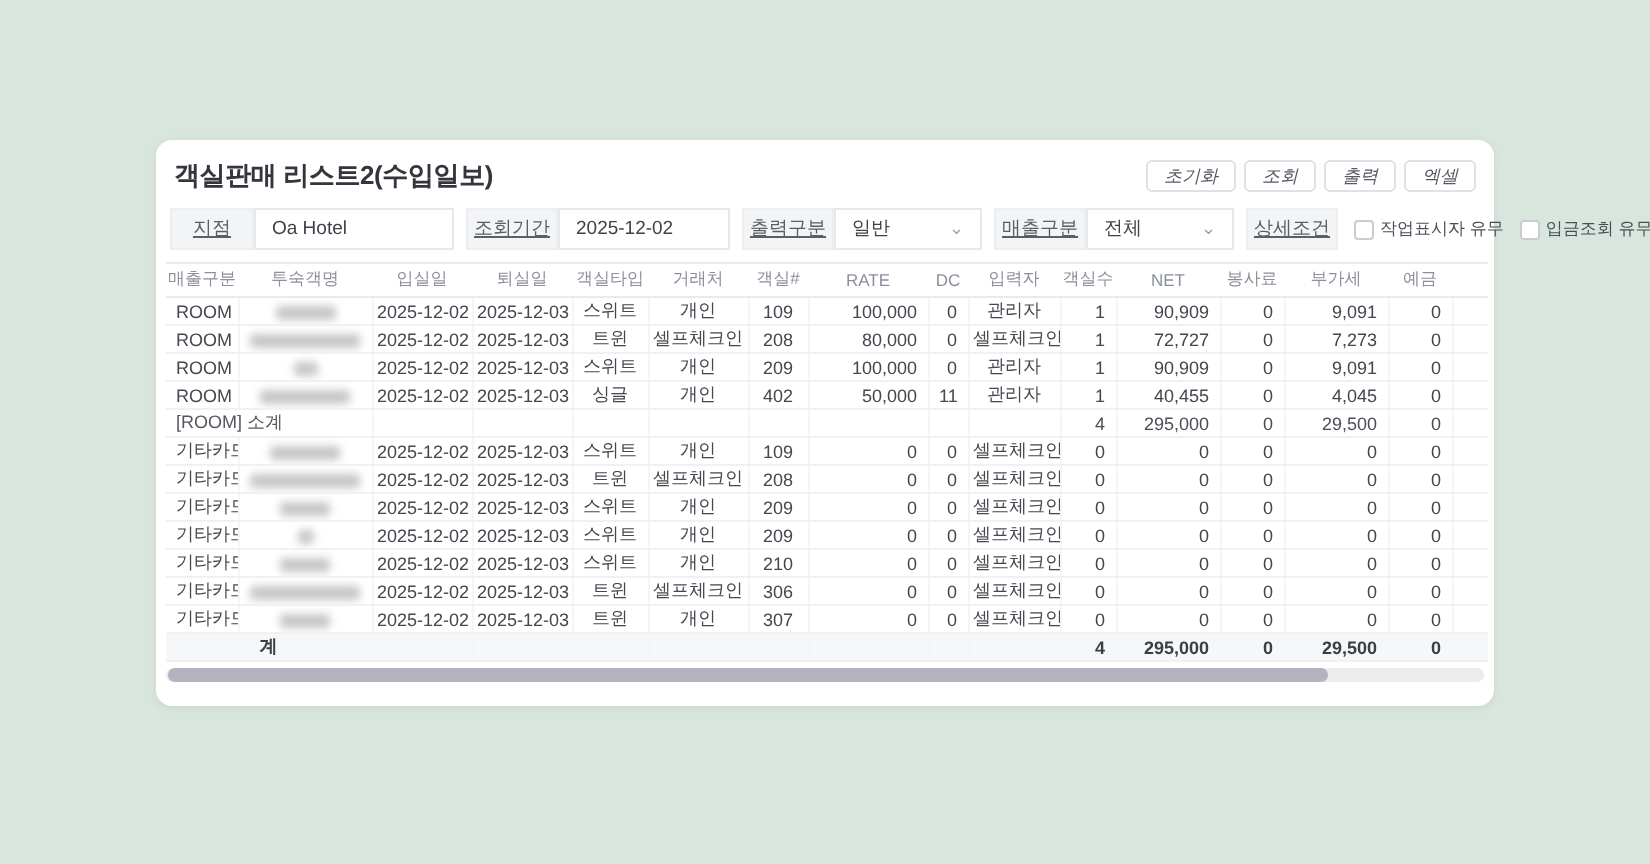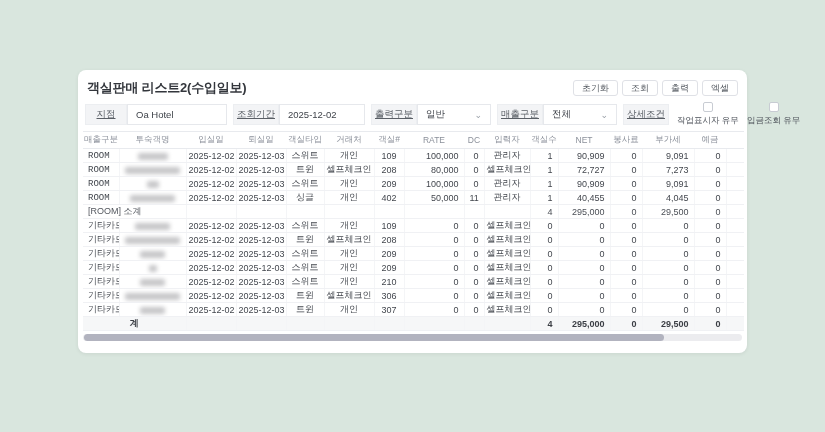--- a/index.html
+++ b/index.html
@@ -21,56 +21,57 @@
   }
   
   .title-row { display: flex; align-items: center; justify-content: space-between; padding: 0 5px 0 5px; height: 18px; }
   .page-title { font-size: 13px; font-weight: bold; color: #33363c; letter-spacing: -0.2px; }
   .btn-group { display: flex; gap: 4px; }
   .btn {
     font-size: 9px; color: #555a61; background: #fff;
     border: 1px solid #dfe1e6; border-radius: 3px;
     padding: 2px 8px; line-height: 1.2; cursor: pointer;
     font-family: inherit;
+    font-style: italic;
   }
   
   .filter-bar { display: flex; align-items: center; margin: 7px 3px 0 3px; height: 21px; gap: 0; }
   .f-label {
     background: #f3f4f6; color: #5a5f66; font-size: 9.5px;
     height: 21px; display: flex; align-items: center; justify-content: center;
     flex: 0 0 auto; border: 1px solid #eceef1; text-decoration: underline;
   }
   .f-input {
     height: 21px; border: 1px solid #e6e8ec; background: #fff;
     font-size: 9.5px; color: #3f434a; padding: 0 8px;
     display: flex; align-items: center; flex: 0 0 auto;
   }
   .f-select { justify-content: space-between; cursor: pointer; }
   .chev { color: #9aa0a8; font-size: 9px; margin-left: 4px; }
   .chk-group { display: flex; align-items: center; gap: 8px; padding-left: 8px; flex: 1 1 auto; }
-  .chk { display: flex; align-items: center; gap: 3px; cursor: pointer; flex-direction: column; }
+  .chk { display: flex; align-items: center; gap: 3px; cursor: pointer; }
   .chk-box {
     width: 10px; height: 10px; border: 1px solid #c8ccd3; border-radius: 2px; background: #fff;
     flex: 0 0 auto;
   }
   .chk-label { font-size: 8.5px; color: #4a4f57; white-space: nowrap; }
   
   .table-wrap { margin-top: 6px; padding: 0 1px; }
   table { width: 661px; border-collapse: collapse; table-layout: fixed; font-size: 9px; }
   th {
     font-weight: normal; color: #8b909a; font-size: 8.5px;
     border-top: 1px solid #e8eaee; border-bottom: 1px solid #e8eaee;
     height: 17px; text-align: center; white-space: nowrap; overflow: hidden;
   }
   td {
     height: 14px; border-bottom: 1px solid #f0f1f4; border-right: 1px solid #f4f5f7;
     white-space: nowrap; overflow: hidden; color: #43474e; padding: 0 5px;
   }
   td:last-child { border-right: none; }
-  td.l { text-align: left; font-family: Liberation Mono, monospace; }
+  td.l { text-align: center; }
   td.c { text-align: center; padding: 0 2px; }
   td.r { text-align: right; }
   tr.subtotal-row td { color: #4a4e55; margin-left: 12px; }
   tr.subtotal-row td.lbl { text-align: left; color: #53575e; }
   tr.total-row td { background: #f6f7f8; font-weight: bold; color: #3b3e44; }
   tr.total-row td.lbl { text-align: center; }
   .redact {
     display: inline-block; height: 7px; border-radius: 2px;
     background: #c6c6c8; filter: blur(2px); vertical-align: middle;
   }

